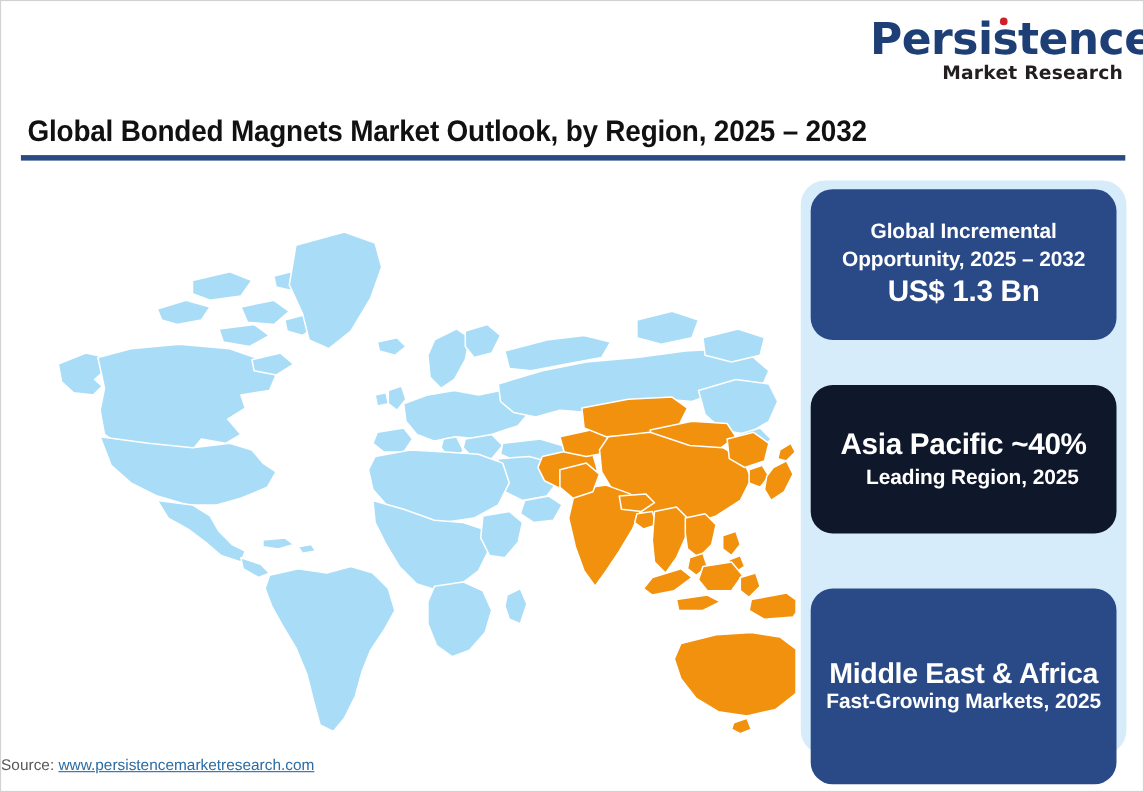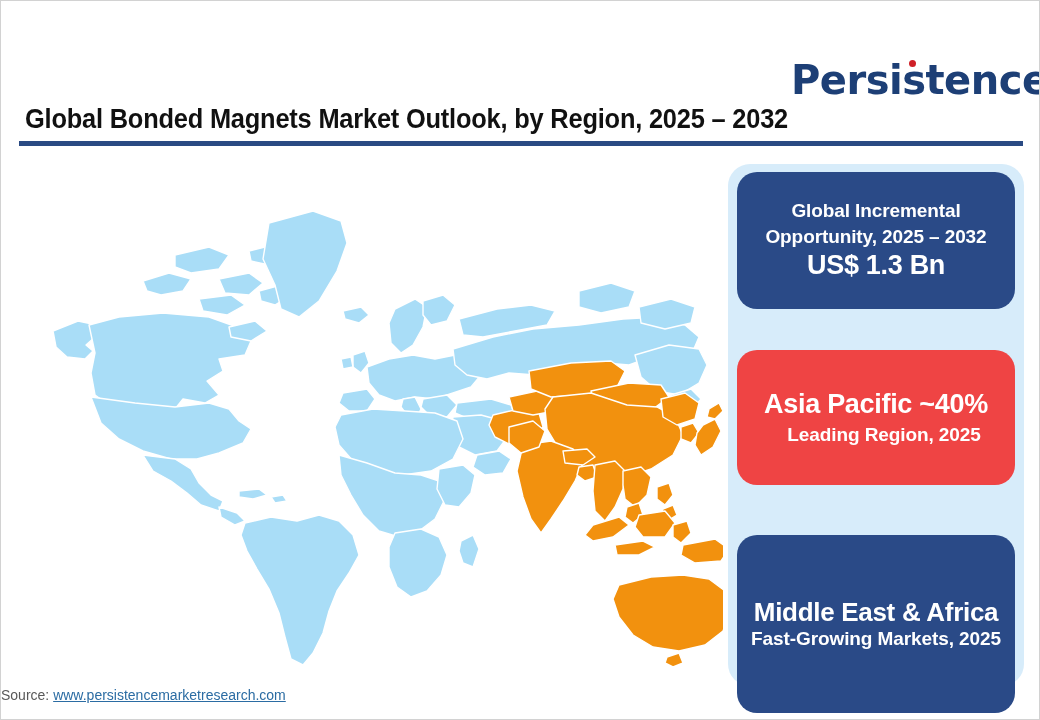--- a/index.html
+++ b/index.html
@@ -31,21 +31,20 @@
   }
   #logo-main {
     font-family: "DejaVu Sans", sans-serif;
     font-weight: bold;
     font-size: 40px;
     letter-spacing: -0.5px;
     color: #1d3f76;
     line-height: 1.05;
     position: relative;
     display: block;
-    margin-top: 44px;
   }
   #logo-dot {
     position: absolute;
     width: 7px;
     height: 7px;
     border-radius: 50%;
     background: #cf2027;
     top: 1px;
     left: 118px;
   }
@@ -112,21 +111,21 @@
     box-sizing: border-box;
     display: flex;
     flex-direction: column;
     align-items: center;
     justify-content: center;
     text-align: center;
     color: #ffffff;
     padding: 6px 14px;
   }
   #card-0 { top: 8px;   height: 137px; background: #2a4a87; }
-  #card-1 { top: 186px; height: 135px; background: #ef4444; }
+  #card-1 { top: 186px; height: 135px; background: #0f172a; }
   #card-2 { top: 371px; height: 178px; background: #2a4a87; text-align: center; }
 
   .card-label {
     font-size: 19px;
     font-weight: bold;
     line-height: 1.35;
     letter-spacing: -0.1px;
   }
   .card-value {
     font-size: 27px;
@@ -156,20 +155,21 @@
 </head>
 <body>
 
 <div id="page">
 
   <div id="logo">
     <span id="logo-main">
       <span>Persistence</span>
       <span id="logo-dot"></span>
     </span>
+    <span id="logo-sub">Market Research</span>
   </div>
 
   <div id="title">Global Bonded Magnets Market Outlook, by Region, 2025 – 2032</div>
   <div id="title-rule"></div>
 
   <div id="map-wrap">
     <svg viewBox="0 0 700 512" xmlns="http://www.w3.org/2000/svg">
       <g fill="#a9ddf7" stroke="#ffffff" stroke-width="1.4" stroke-linejoin="round">
 
         <path d="M30 172 L55 162 L74 166 L72 178 L63 186 L70 192 L62 200 L44 198 L33 188 Z"></path>

